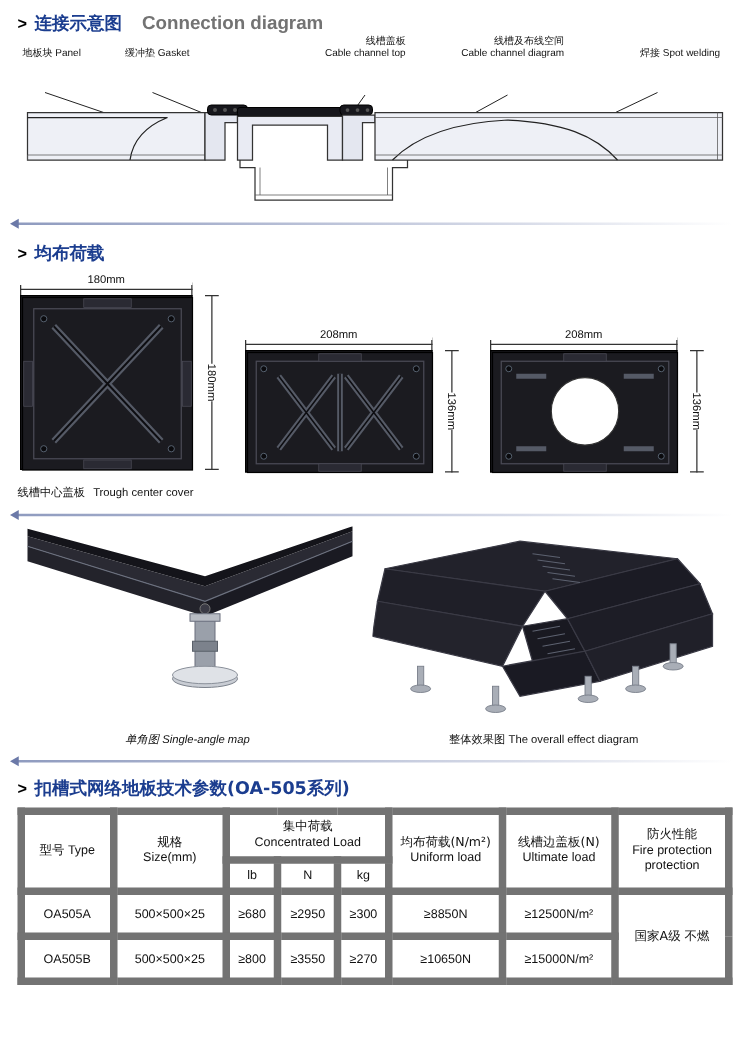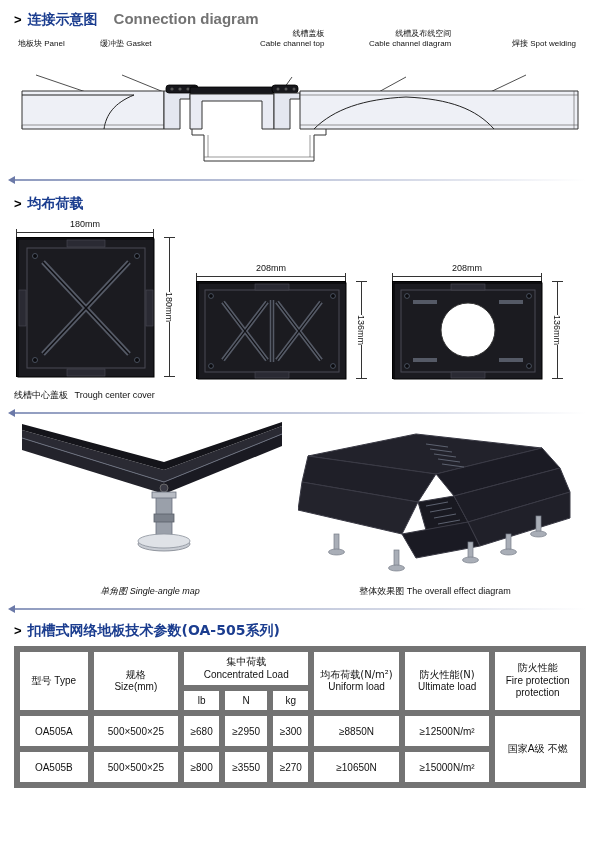--- a/index.html
+++ b/index.html
@@ -404,21 +404,21 @@
             </div>
           </td>
           <td rowspan="2" style="width:16%;">
             <div class="twoline">
               <div class="cn">均布荷载(N/m²)</div>
               <div>Uniform load</div>
             </div>
           </td>
           <td rowspan="2" style="width:16%;">
             <div class="twoline">
-              <div class="cn">防火性能(N)</div>
+              <div class="cn">线槽边盖板(N)</div>
               <div>Ultimate load</div>
             </div>
           </td>
           <td rowspan="2" style="width:16%;">
             <div class="twoline">
               <div class="cn">防火性能</div>
               <div>Fire protection protection</div>
             </div>
           </td>
         </tr>

